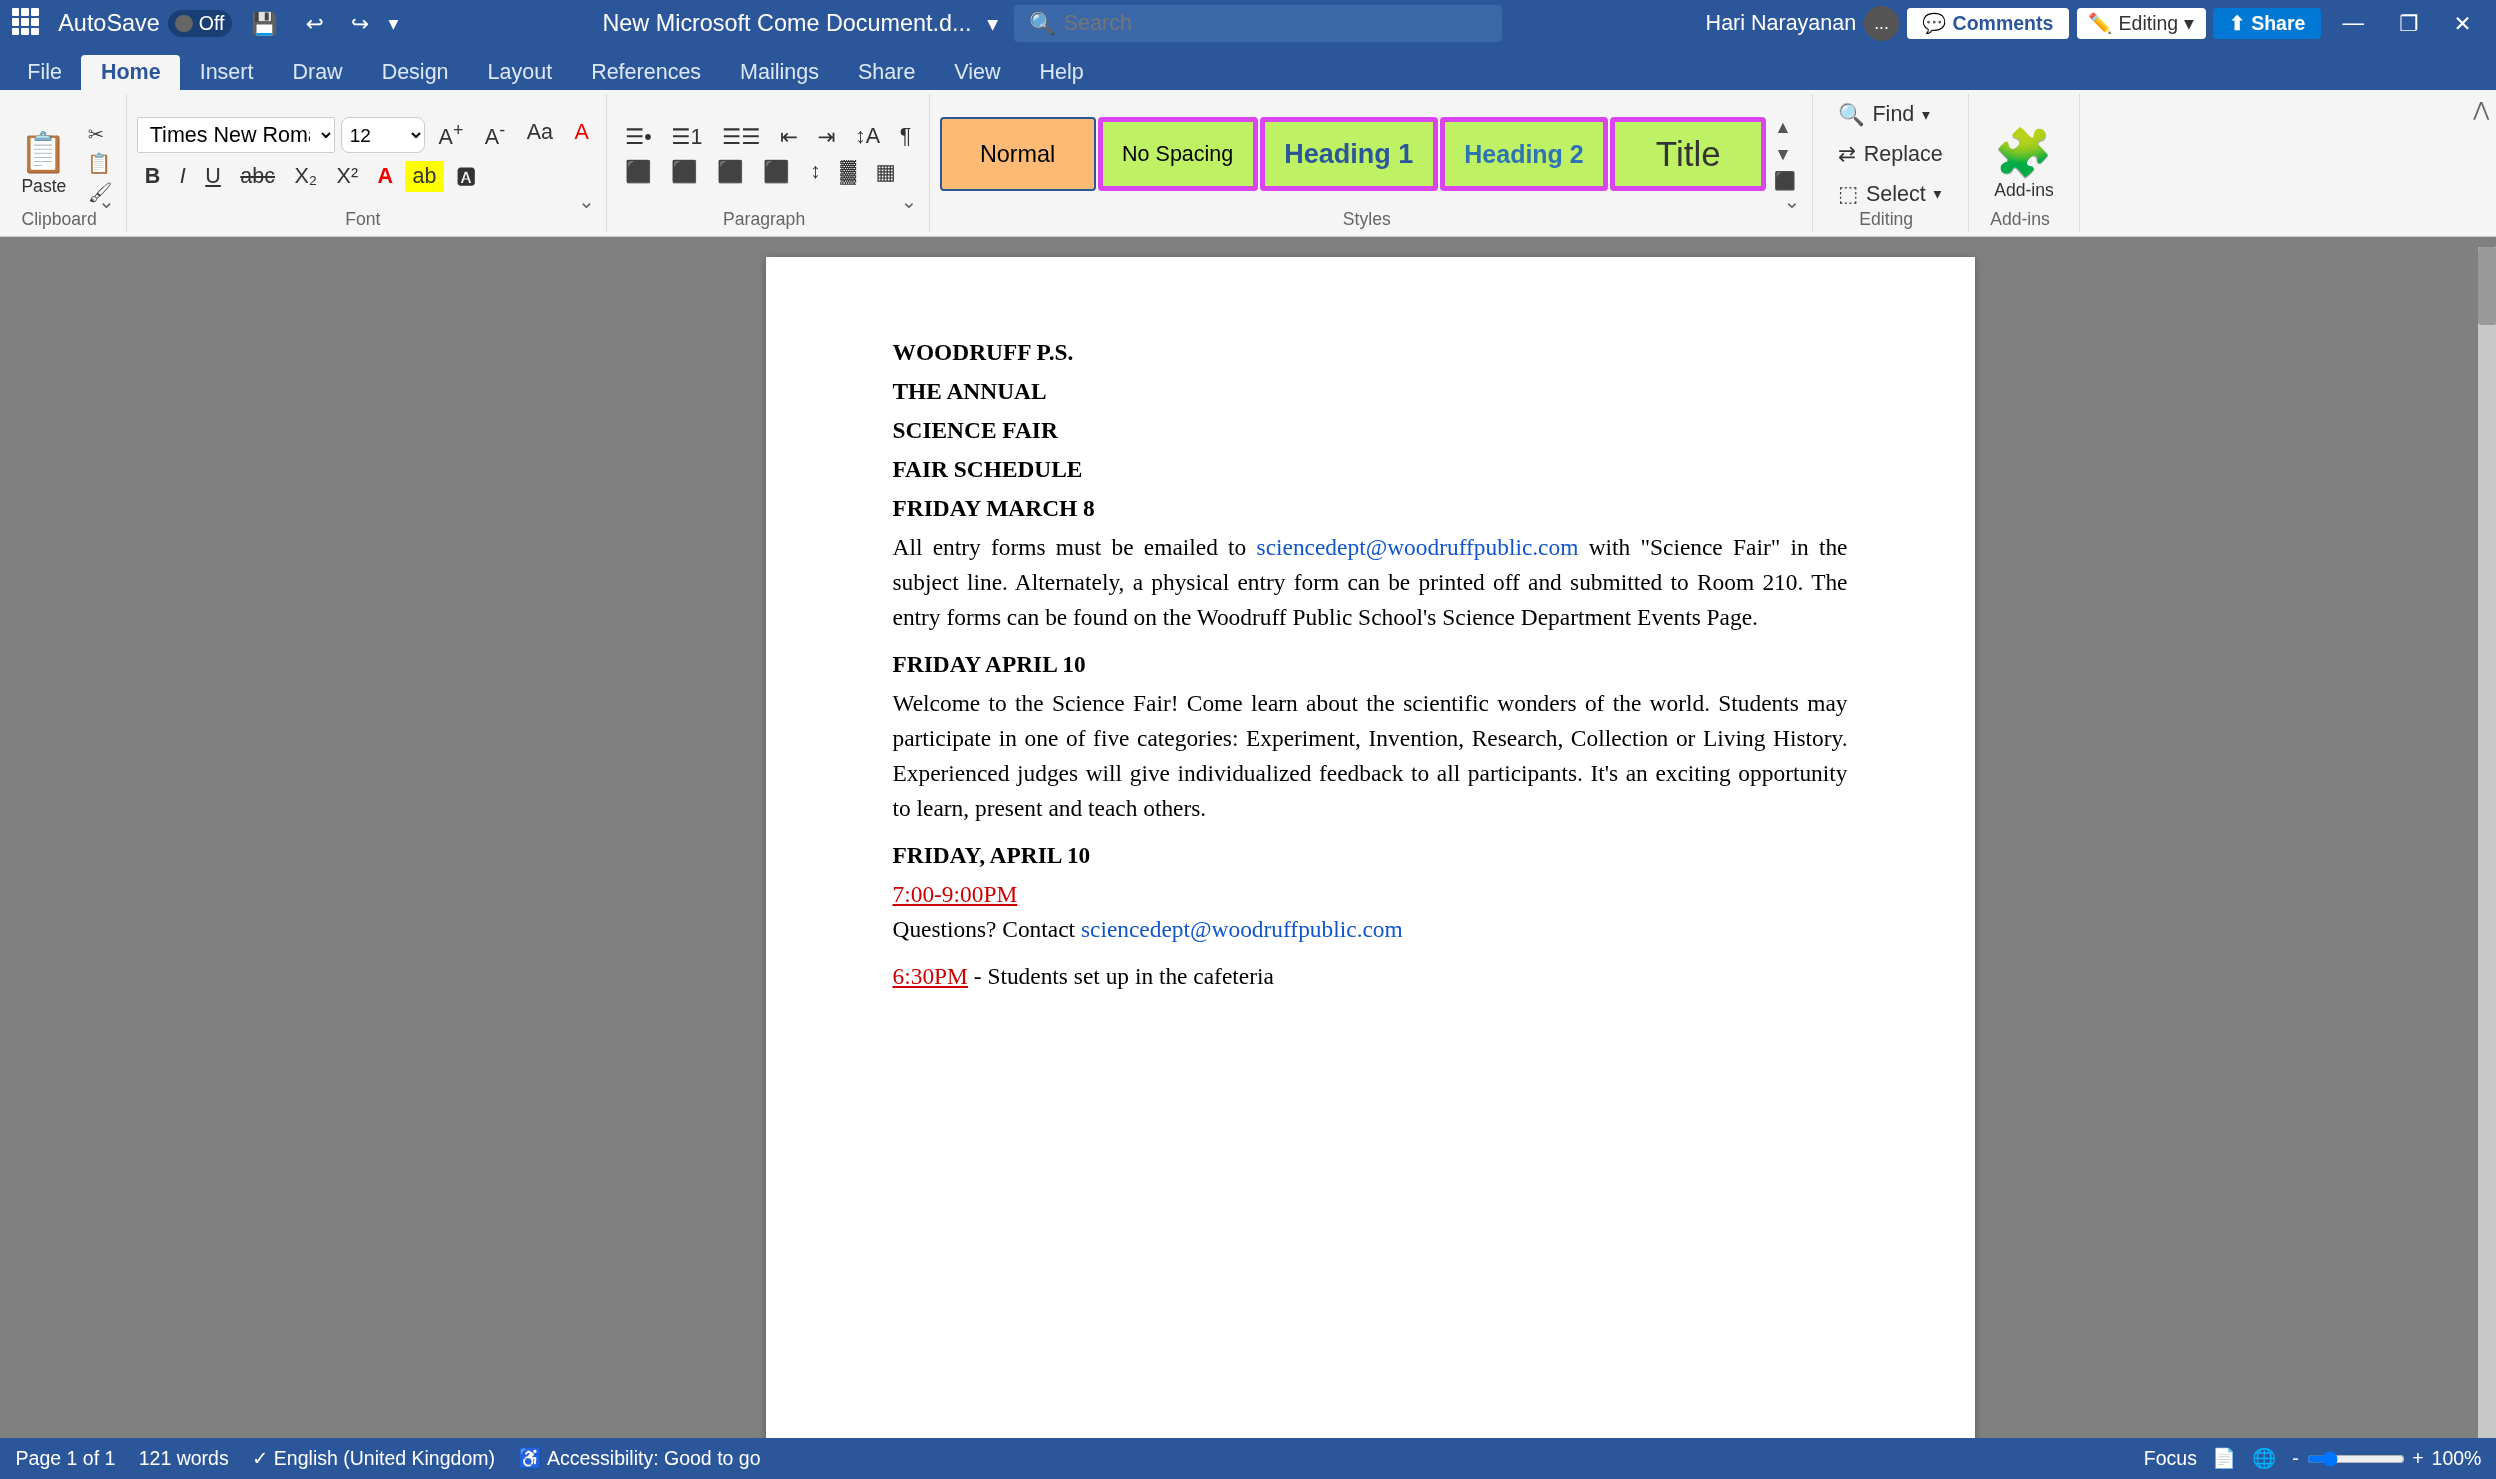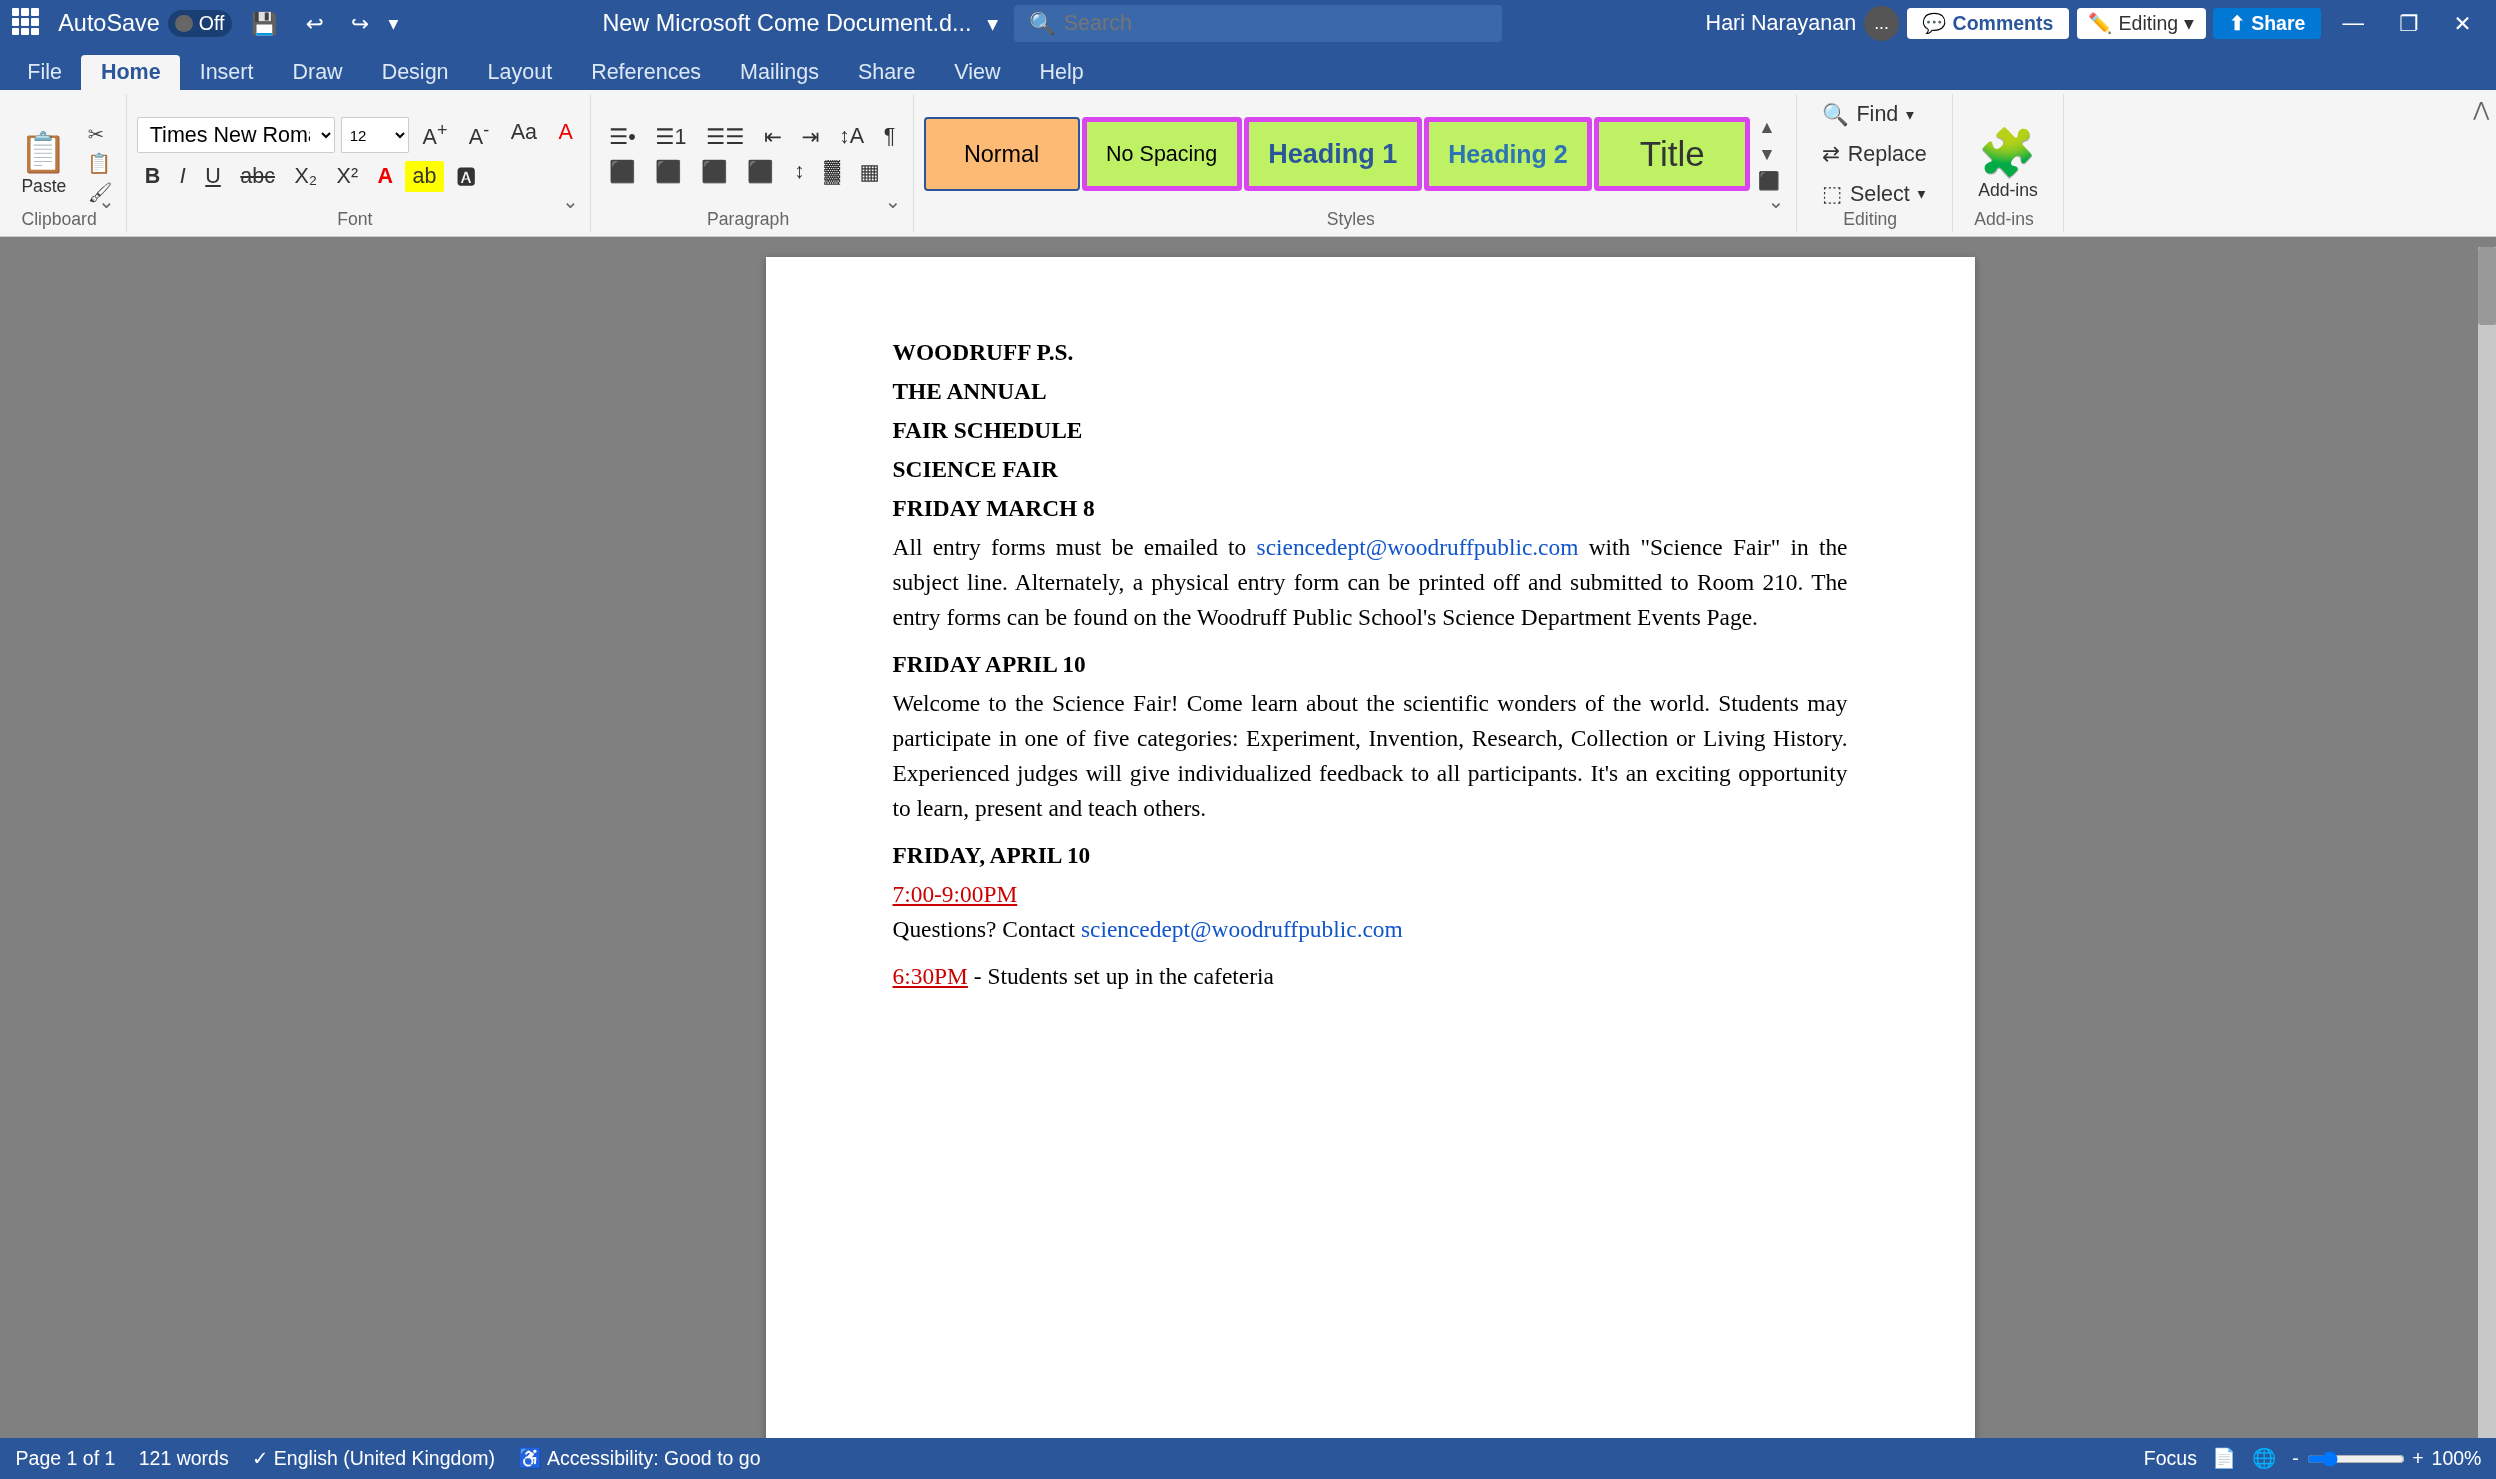--- a/index.html
+++ b/index.html
@@ -104,25 +104,25 @@
       border: 1px solid #ccc;
       border-radius: 2px;
       padding: 2px 7.8px;
       font-size: 21.5px;
       background: white;
       width: 198px;
       cursor: pointer;
     }
     .size-select {
       border: 1px solid #ccc;
-      border-radius: 1px;
+      border-radius: 8px;
       padding: 2px 3.9px;
-      font-size: 15px;
+      font-size: 19px;
       background: white;
-      width: 68px;
+      width: 84px;
       cursor: pointer;
     }
     .font-group-bot { display: flex; gap: 3.9px; }
     .font-btn { padding: 2.9px 7.8px; font-size: 21.5px; cursor: pointer; border-radius: 2px; color: #333; }
     .font-btn.bold { font-weight: bold; }
     .font-btn.italic { font-style: italic; }
     .font-btn.underline { text-decoration: underline; }
 
     
     .para-group { display: flex; gap: 3.9px; }
@@ -444,22 +444,22 @@
 </div>
 
 <div class="main-area">
   <div class="left-margin"></div>
 
   <div class="doc-container">
     <div class="doc-page">
 
       <p class="doc-heading">WOODRUFF P.S.</p>
       <p class="doc-heading">THE ANNUAL</p>
+      <p class="doc-heading">SCIENCE FAIR</p>
       <p class="doc-heading">FAIR SCHEDULE</p>
-      <p class="doc-heading">SCIENCE FAIR</p>
       <p class="doc-heading">FRIDAY MARCH 8</p>
 
       <p class="doc-para">All entry forms must be emailed to <span class="doc-email">sciencedept@woodruffpublic.com</span> with "Science Fair" in the subject line. Alternately, a physical entry form can be printed off and submitted to Room 210. The entry forms can be found on the Woodruff Public School's Science Department Events Page.</p>
 
       <p class="doc-heading">FRIDAY APRIL 10</p>
 
       <p class="doc-para">Welcome to the Science Fair! Come learn about the scientific wonders of the world. Students may participate in one of five categories: Experiment, Invention, Research, Collection or Living History. Experienced judges will give individualized feedback to all participants. It's an exciting opportunity to learn, present and teach others.</p>
 
       <p class="doc-heading">FRIDAY, APRIL 10</p>
 

